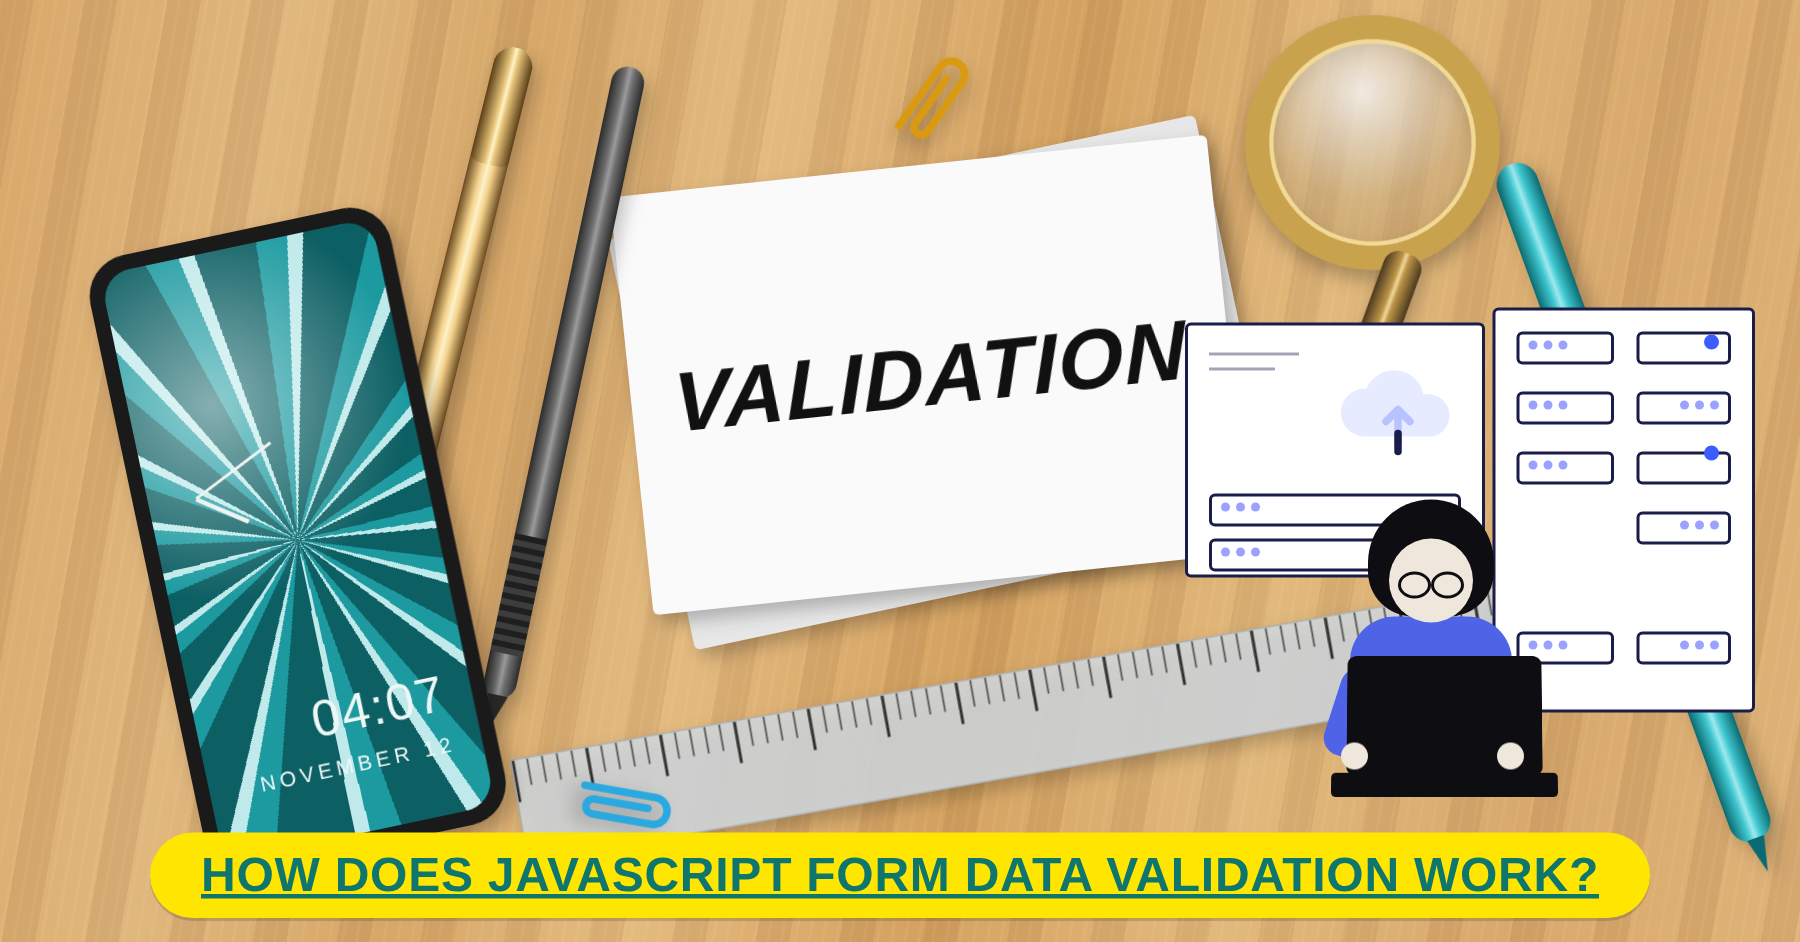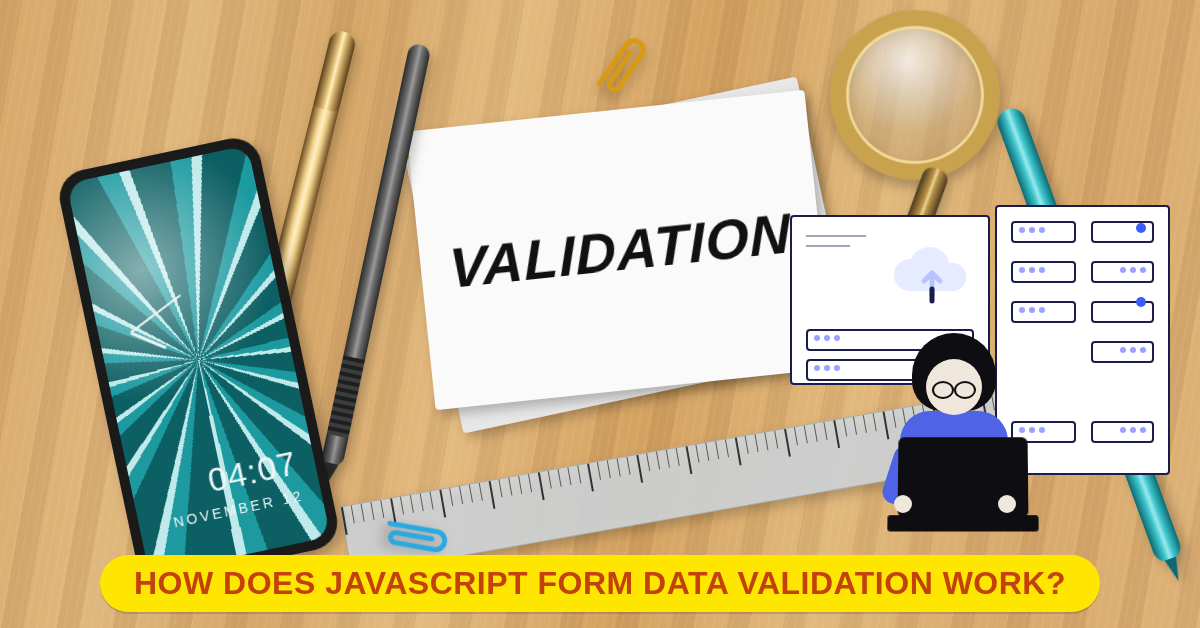--- a/index.html
+++ b/index.html
@@ -210,25 +210,26 @@
     background:#4e63e6; border-radius:30px 30px 8px 8px;}
   .arm { position:absolute; top:120px; width:26px;height:60px;background:#4e63e6;
     border-radius:12px;}
   .armL{ left:48px; transform:rotate(18deg);} .armR{ left:152px; transform:rotate(-18deg);}
   .hand { position:absolute; top:170px; width:18px;height:18px;background:#efe6dc;border-radius:50%;}
   .handL{left:54px;} .handR{left:158px;}
 
   
   .caption {
     position:absolute; left:50%; bottom:16px; transform:translateX(-50%);
-    background:#ffe600; color:#c2410c;
+    background:#ffe600; color:#0f766e;
     font-weight:900; font-size:32px; letter-spacing:0.5px;
     padding: 10px 34px; border-radius: 34px;
     white-space: nowrap;
     box-shadow: 0 2px 0 rgba(0,0,0,0.15);
+    text-decoration: underline;
   }
 </style>
 </head>
 <body>
 
 <div class="scene"></div>
 
 <div class="ruler sh"></div>
 
 <div class="paper-back sh"></div>

